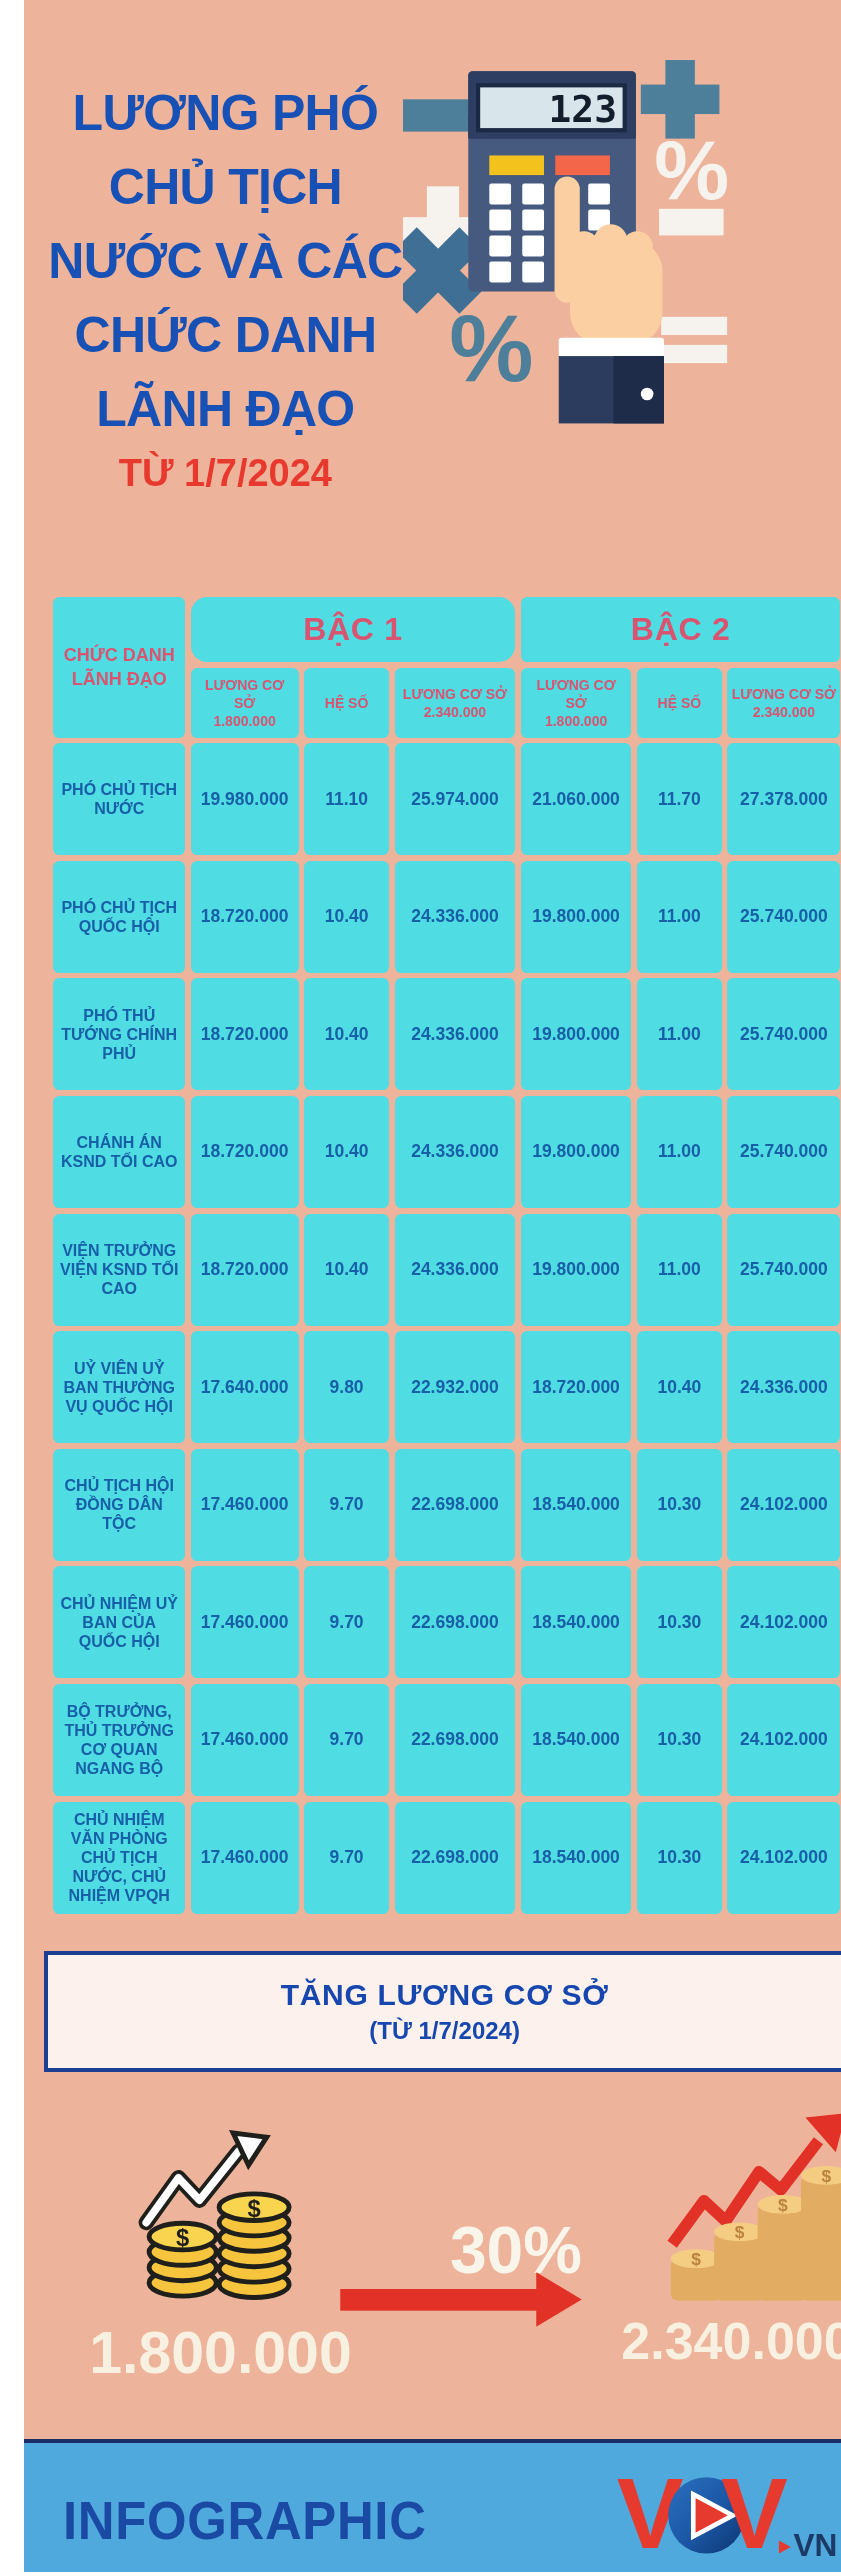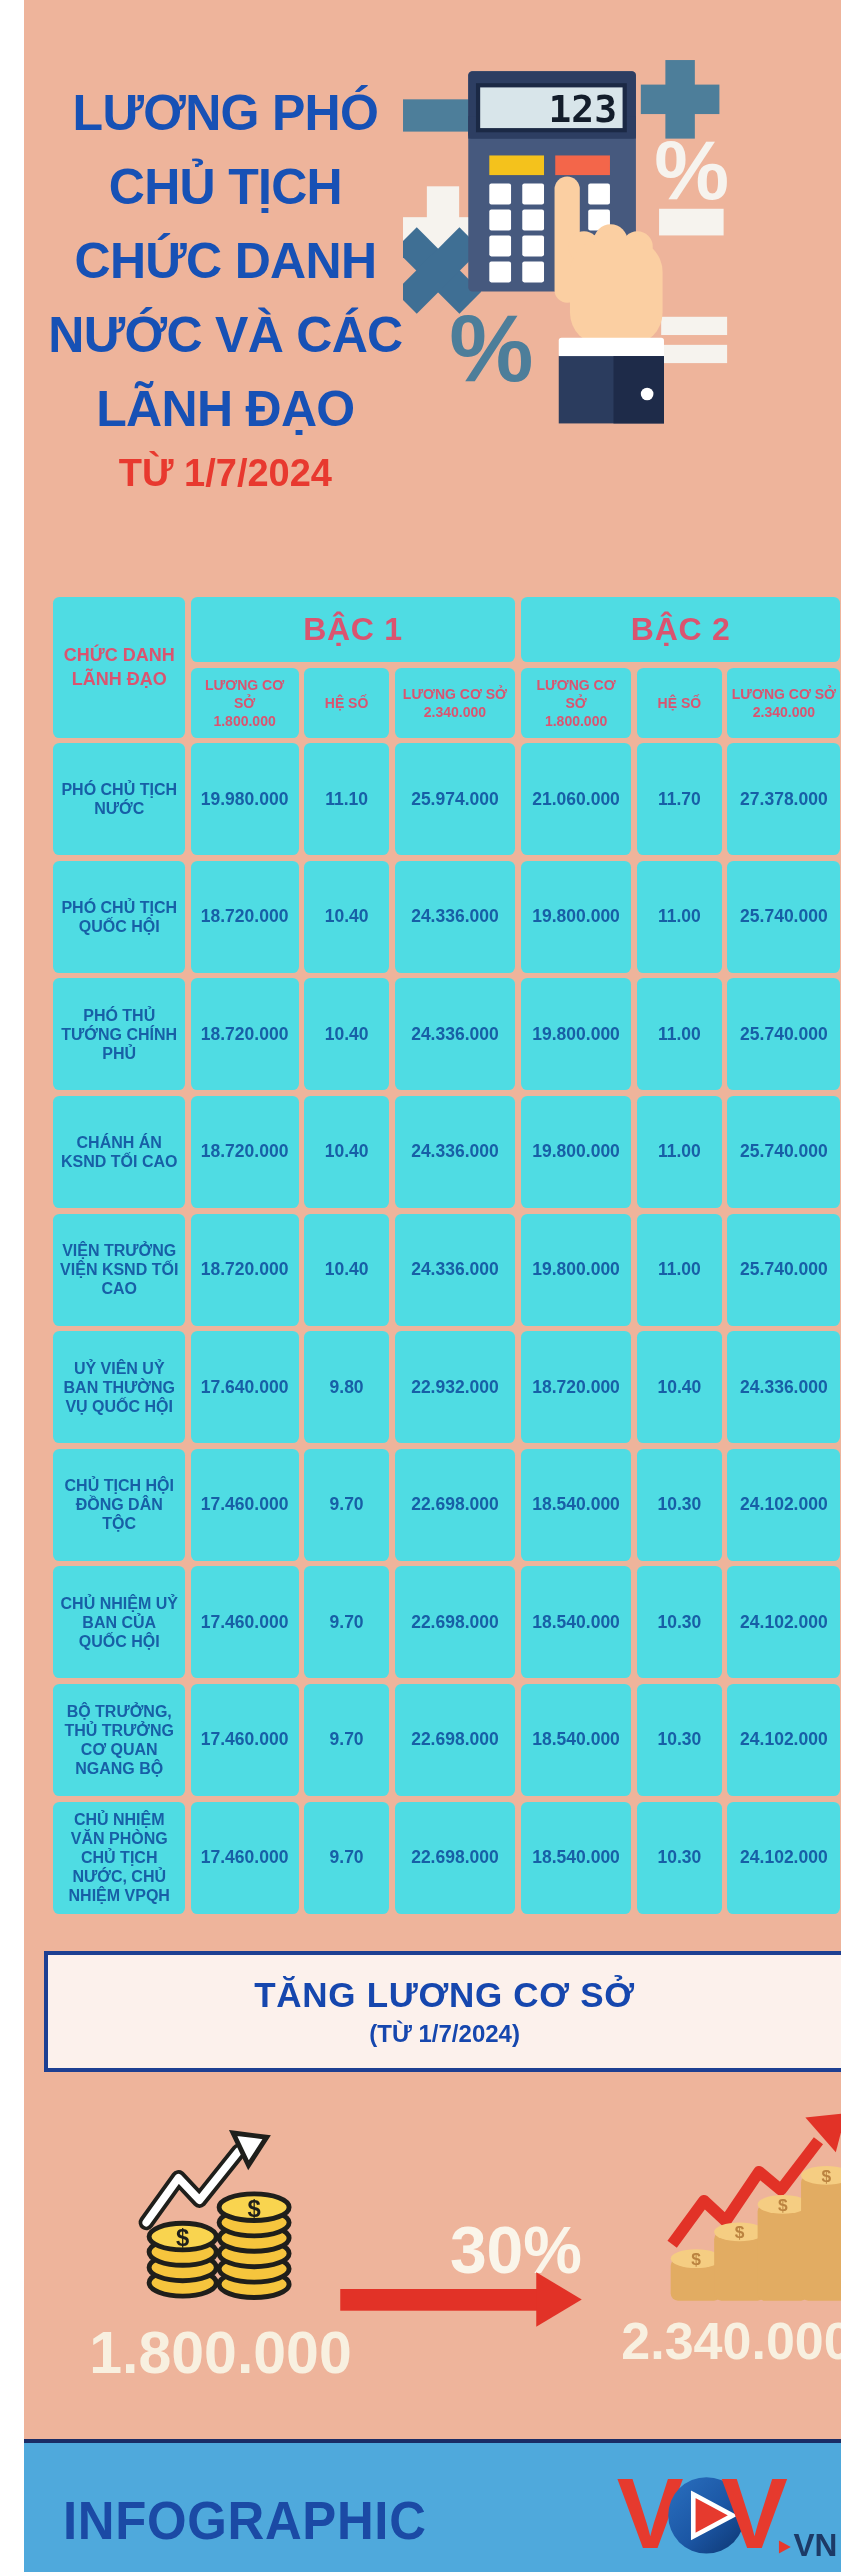--- a/index.html
+++ b/index.html
@@ -13,31 +13,31 @@
   .calc-svg{position:absolute;left:379px;top:39px;width:449px;height:463px;}
 
   
   .salary-table{position:absolute;left:29.4px;top:597px;width:787px;display:grid;
     grid-template-columns:1.55fr 1.27fr 1fr 1.42fr 1.3fr 1fr 1.33fr;
     grid-template-rows:65px 70px repeat(10,112px);gap:5.6px;}
   .cell{background:#4fdce3;border-radius:6.3px;display:flex;flex-direction:column;
         align-items:center;justify-content:center;text-align:center;padding:2.8px 4.2px;box-sizing:border-box;}
   .c-corner{grid-column:1;grid-row:1/3;color:#da5470;font-weight:bold;font-size:18px;line-height:24px;}
   .c-group{color:#da5470;font-weight:bold;font-size:32px;letter-spacing:0.7px;}
-  .c-g1{grid-column:2/5;grid-row:1;}
+  .c-g1{grid-column:2/5;grid-row:1;border-radius:16px;}
   .c-g2{grid-column:5/8;grid-row:1;}
   .c-sub{color:#da5470;font-weight:bold;font-size:14px;line-height:18px;}
   .c-label{color:#175fa6;font-weight:bold;font-size:16px;line-height:19px;}
   .c-num{color:#175fa6;font-weight:bold;font-size:17.5px;}
 
   
   .raise-box{position:absolute;left:19.6px;top:1951px;width:802px;height:121px;box-sizing:border-box;
     background:#fcf1ec;border:4.2px solid #1d3f92;display:flex;flex-direction:column;
     align-items:center;justify-content:center;}
-  .raise-title{font-size:35px;font-weight:bold;color:#1647ae;letter-spacing:0.7px;}
+  .raise-title{font-size:30px;font-weight:bold;color:#1647ae;letter-spacing:0.7px;}
   .raise-sub{margin-top:4.2px;font-size:24px;font-weight:bold;color:#1647ae;}
 
   
   .coins-left{position:absolute;left:111px;top:2126px;width:171px;height:175px;}
   .coins-right{position:absolute;left:642px;top:2103px;width:189px;height:210px;}
   .amount-before{position:absolute;left:21px;top:2319px;width:351px;text-align:center;
     font-size:59px;font-weight:bold;color:#f8f0e0;}
   .percent-label{position:absolute;left:316px;top:2212px;width:242px;text-align:right;
     font-size:66px;font-weight:bold;color:#faf5ea;}
   .arrow-right-svg{position:absolute;left:316px;top:2268px;width:242px;height:63px;}
@@ -53,22 +53,22 @@
   .bottom-strip{position:absolute;left:0;top:2572px;width:841px;height:4.2px;background:#ffffff;}
 </style>
 </head>
 <body>
 
 <div class="canvas">
 
   <div class="title-block">
     <span class="title-line">LƯƠNG PHÓ</span>
     <span class="title-line">CHỦ TỊCH</span>
+    <span class="title-line">NƯỚC  VÀ CÁC</span>
     <span class="title-line">CHỨC DANH</span>
-    <span class="title-line">NƯỚC  VÀ CÁC</span>
     <span class="title-line">LÃNH ĐẠO</span>
     <span class="title-sub">TỪ 1/7/2024</span>
   </div>
 
   <svg class="calc-svg" viewBox="0 0 640 660">
 
     <rect x="0" y="86" width="112" height="46" fill="#4d7e9a"></rect>
     <g>
       <rect x="34" y="210" width="46" height="134" fill="#f6f3ee"></rect>
       <rect x="0" y="254" width="114" height="46" fill="#f6f3ee"></rect>

